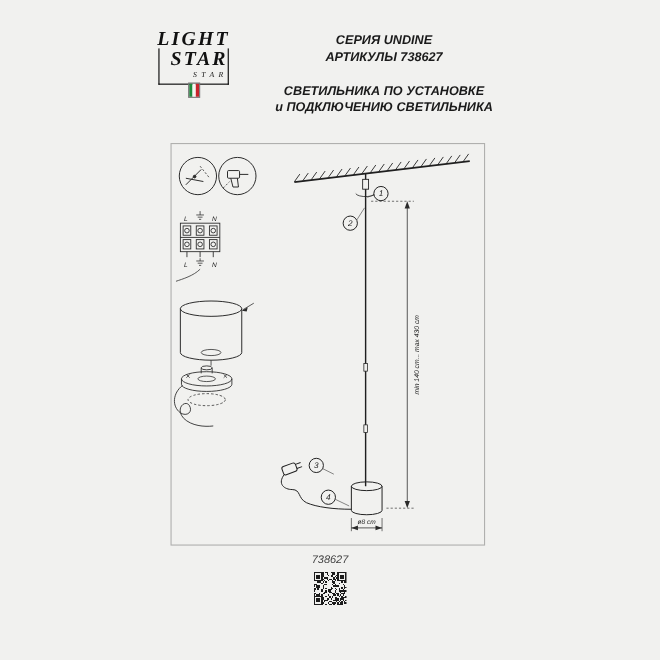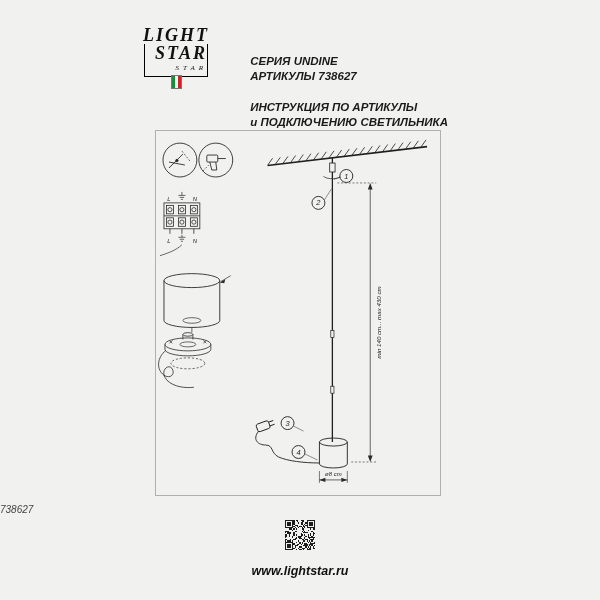--- a/index.html
+++ b/index.html
@@ -16,32 +16,32 @@
         font-family:"Liberation Serif","DejaVu Serif",serif;}
   .logo-light{font-weight:bold;font-size:18px;letter-spacing:2px;line-height:18px;}
   .logo-frame{border-left:1px solid #000;border-right:1px solid #000;border-bottom:1px solid #000;
               margin:0 4px;padding-bottom:4px;text-align:right;}
   .logo-star{font-weight:bold;font-size:18px;letter-spacing:2px;line-height:18px;}
   .logo-group{font-size:7px;letter-spacing:4px;margin-top:2px;text-indent:4px;}
   .flag{width:9px;height:12px;margin:-1px auto 0;display:flex;outline:1px solid #777;}
   .flag span{flex:1;display:block;}
 
   
-  .header-right{position:absolute;right:152px;top:30px;text-align:left;
-                font-weight:bold;font-size:11.5px;line-height:15px;color:#1a1a1a;margin-top:24px;}
+  .header-right{position:absolute;right:152px;top:30px;text-align:center;
+                font-weight:bold;font-size:11.5px;line-height:15px;color:#1a1a1a;}
   .header-right .group2{margin-top:16px;}
 
   
   .diagram{position:absolute;left:155px;top:130px;width:284px;height:364px;
            border:1px solid #b0b0ae;background:transparent;}
   .diagram svg{position:absolute;left:0;top:0;width:100%;height:100%;font-family:inherit;}
   .diagram svg text{fill:#1a1a1a;}
 
   
-  .footer-article{position:absolute;top:504px;left:0;width:100%;text-align:left;
+  .footer-article{position:absolute;top:504px;left:0;width:100%;text-align:center;
                   font-size:10px;color:#444;}
   .qr{position:absolute;left:285px;top:520px;width:30px;height:30px;}
   .site{position:absolute;top:564px;left:0;width:100%;text-align:center;
         font-weight:bold;font-size:12.5px;color:#111;}
 </style>
 </head>
 <body>
 
 <div class="page">
 
@@ -54,21 +54,21 @@
     <div class="flag">
         <span style="background: rgb(30, 138, 60);"></span>
         <span style="background: rgb(245, 245, 242);"></span>
         <span style="background: rgb(200, 36, 44);"></span>
       </div>
   </div>
 
   <div class="header-right">
     <div>СЕРИЯ UNDINE</div>
     <div>АРТИКУЛЫ 738627</div>
-    <div class="group2">ИНСТРУКЦИЯ ПО АРТИКУЛЫ</div>
+    <div class="group2">СВЕТИЛЬНИКА ПО УСТАНОВКЕ</div>
     <div>и ПОДКЛЮЧЕНИЮ СВЕТИЛЬНИКА</div>
   </div>
 
   <div class="diagram">
     <svg viewBox="0 0 285 365">
 
       <g stroke="#2a2a2a" stroke-width="0.9" fill="none">
         <circle cx="24" cy="29" r="17"></circle>
         <g>
           <line x1="13" y1="37" x2="27" y2="23"></line>
@@ -539,15 +539,14 @@
         <rect x="10.80" y="28.80" width="1.20" height="1.20" fill="#1c1c1c"></rect>
         <rect x="14.40" y="28.80" width="1.20" height="1.20" fill="#1c1c1c"></rect>
         <rect x="15.60" y="28.80" width="1.20" height="1.20" fill="#1c1c1c"></rect>
         <rect x="18.00" y="28.80" width="1.20" height="1.20" fill="#1c1c1c"></rect>
         <rect x="21.60" y="28.80" width="1.20" height="1.20" fill="#1c1c1c"></rect>
         <rect x="22.80" y="28.80" width="1.20" height="1.20" fill="#1c1c1c"></rect>
         <rect x="24.00" y="28.80" width="1.20" height="1.20" fill="#1c1c1c"></rect>
         <rect x="25.20" y="28.80" width="1.20" height="1.20" fill="#1c1c1c"></rect>
       </svg>
   </div>
-  <div class="site">www.lightstar.ru</div>
 
 </div>
 
 </body></html>

